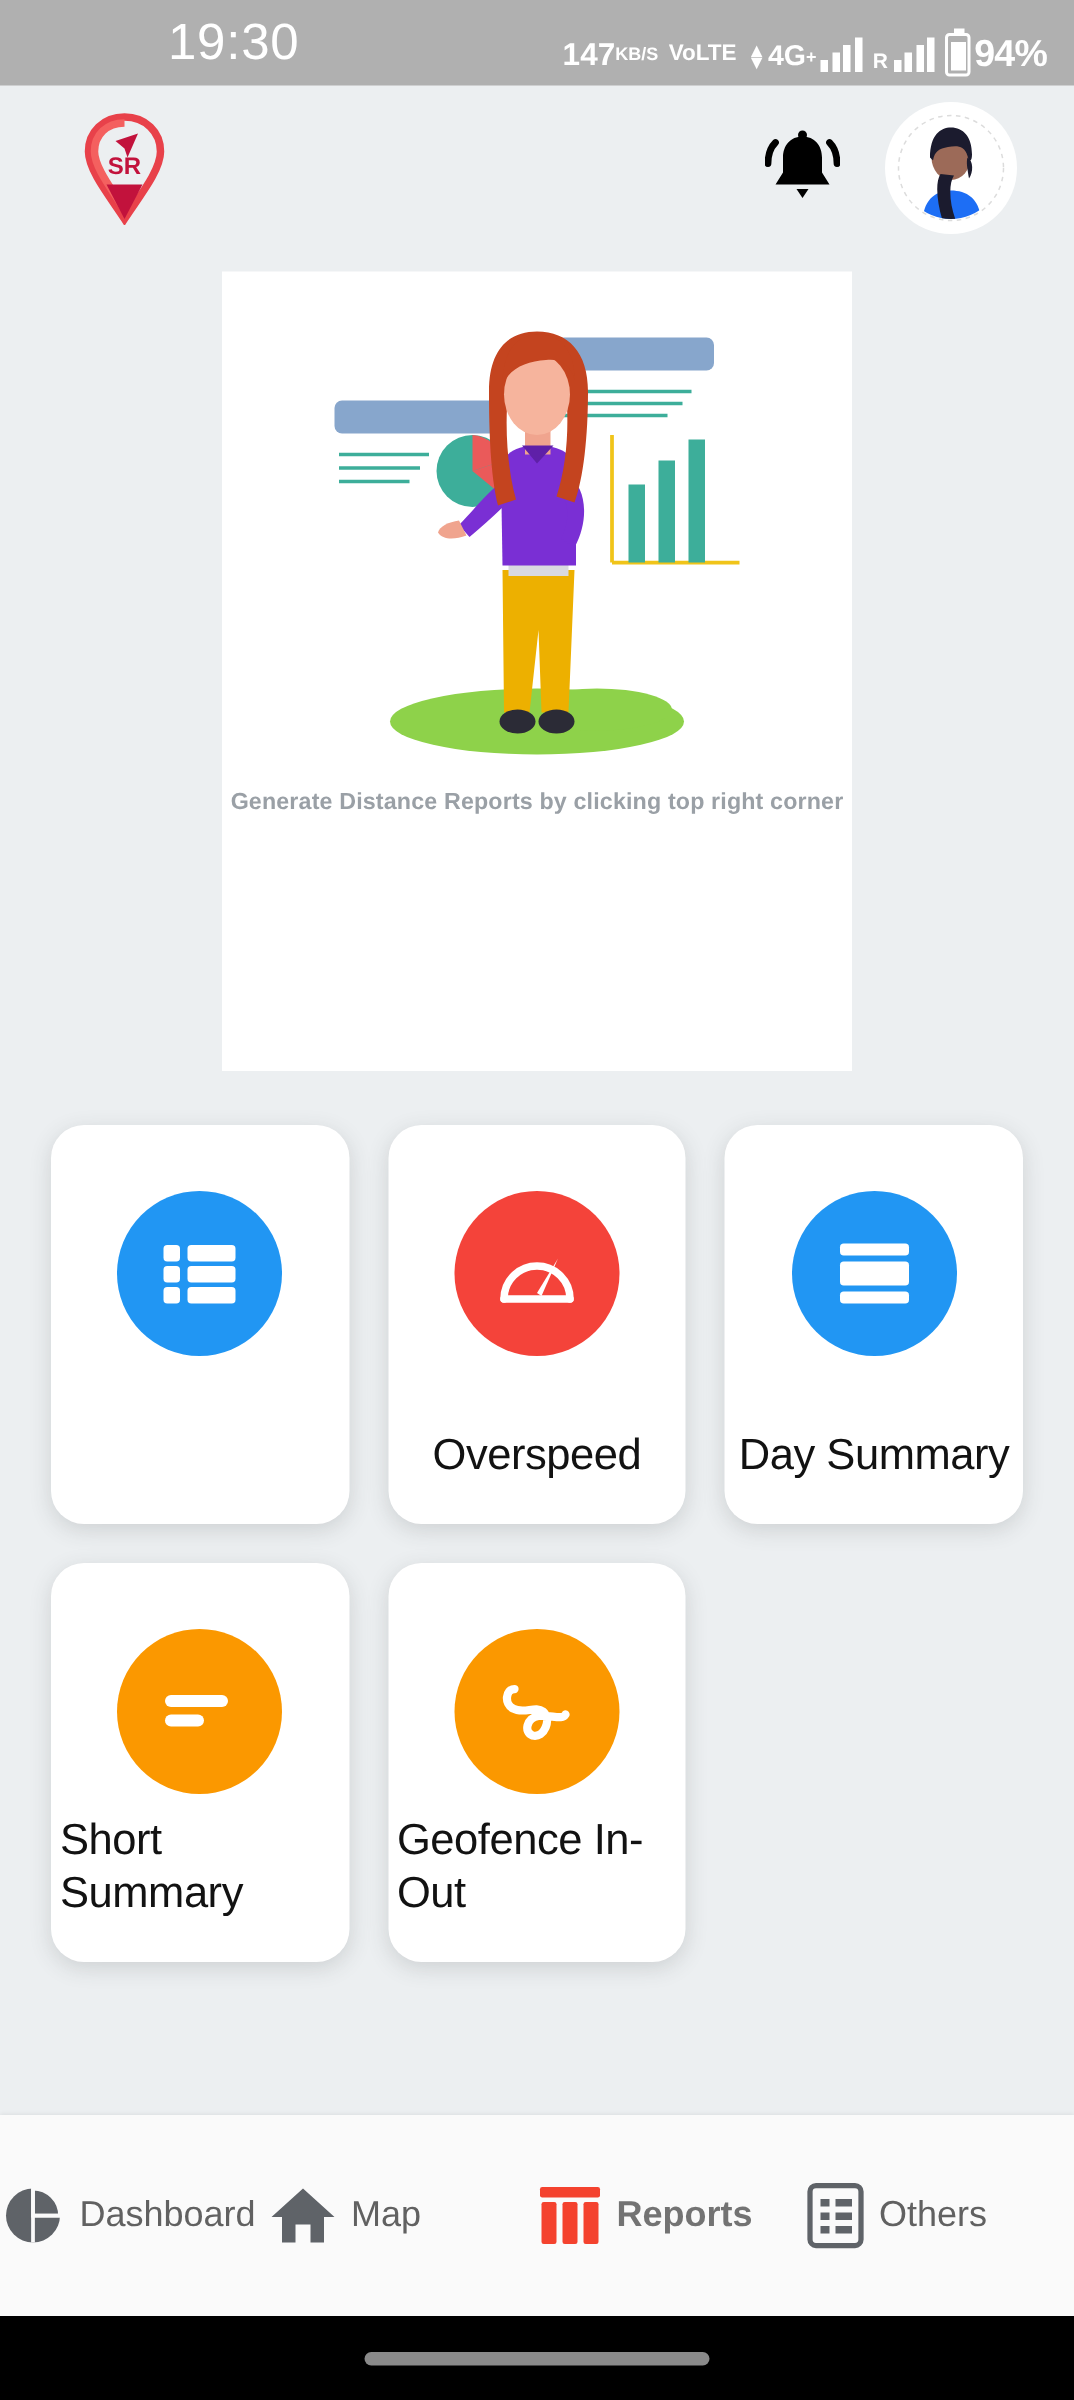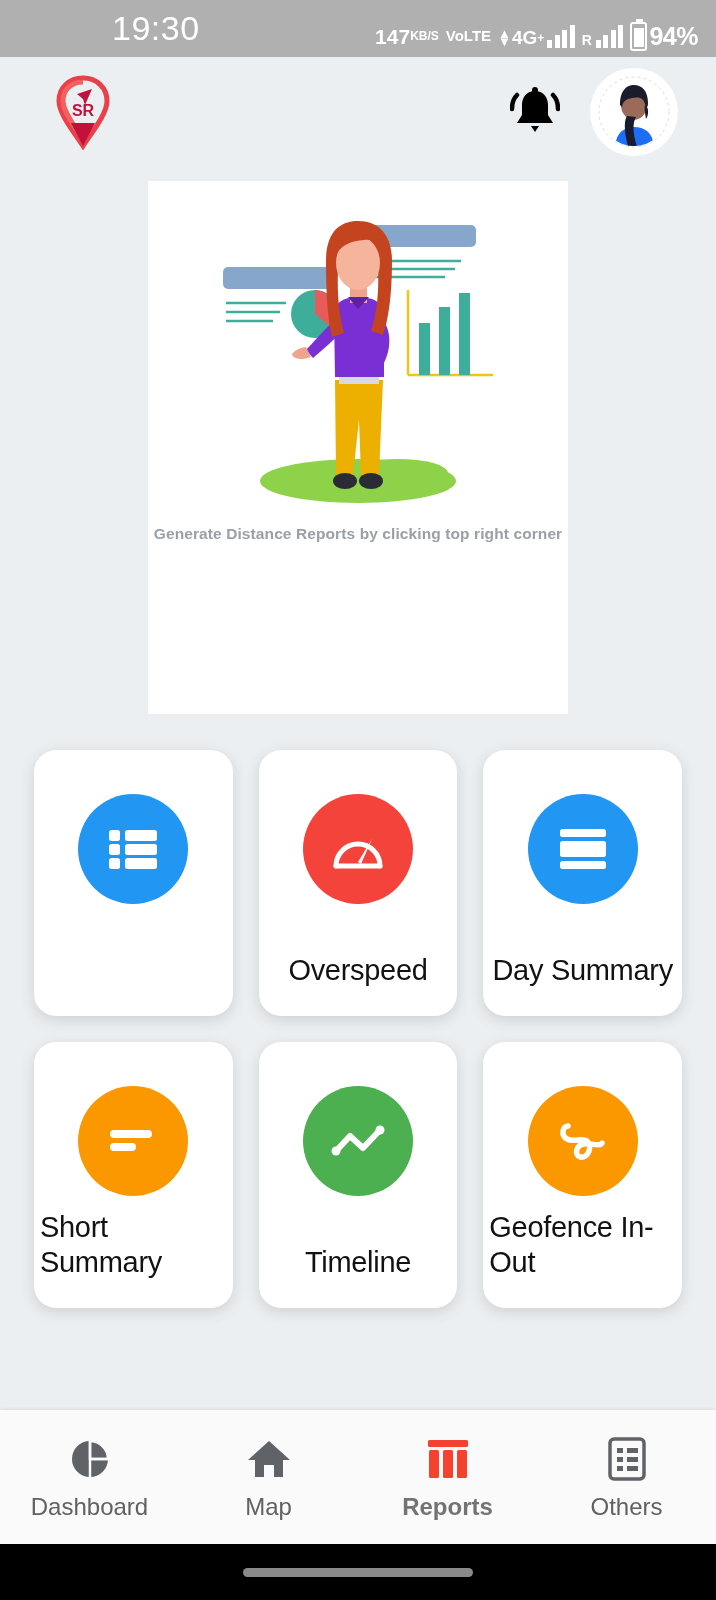--- a/index.html
+++ b/index.html
@@ -104,21 +104,21 @@
     padding:0 6px;
   }
 
   
   .bottomnav{
     position:absolute; left:0; right:0; bottom:56px; height:134px;
     background:#fafafa; display:flex; align-items:center;
     box-shadow:0 -1px 3px rgba(0,0,0,.07);
   }
   .navitem{
-    flex:1; display:flex; flex-direction:column; align-items:center;
+    flex:1; display:flex; flex-direction:row; align-items:center;
     gap:9px; cursor:pointer;
   }
   .navitem .nlabel{ font-size:24px; color:#616161; }
   .navitem.active .nlabel{ color:#737373; font-weight:700; }
   .nico{ height:50px; display:flex; align-items:center; justify-content:center; }
 
   
   .gesturebar{
     position:absolute; left:0; right:0; bottom:0; height:56px; background:#000;
     display:flex; align-items:center; justify-content:center;
@@ -312,30 +312,20 @@
   <div class="rcard">
     <div class="ricon" style="background:#fb9800">
       <svg width="50" height="30" viewBox="0 0 50 30">
         <rect x="2" y="4" width="42" height="8" rx="4" fill="#fff"></rect>
         <rect x="2" y="17" width="26" height="8" rx="4" fill="#fff"></rect>
       </svg>
     </div>
     <div class="rlabel">Short Summary</div>
   </div>
 
-  <div class="rcard">
-    <div class="ricon" style="background:#4caf50">
-      <svg width="56" height="34" viewBox="0 0 56 34">
-        <polyline points="6,27 20,12 33,24 50,6" fill="none" stroke="#fff" stroke-width="6" stroke-linecap="round" stroke-linejoin="round"></polyline>
-        <circle cx="6" cy="27" r="4.5" fill="#fff"></circle>
-        <circle cx="50" cy="6" r="4.5" fill="#fff"></circle>
-      </svg>
-    </div>
-    <div class="rlabel">Timeline</div>
-  </div>
 
   <div class="rcard">
     <div class="ricon" style="background:#fb9800">
       <svg width="54" height="48" viewBox="0 0 54 48">
         <path d="M12 9 C6 9 5 19 11 22 C18 26 26 20 31 24 C37 29 32 42 24 40 C18 38 20 28 28 27 C36 26 44 30 46 26" fill="none" stroke="#fff" stroke-width="5.5" stroke-linecap="round" stroke-linejoin="round"></path>
       </svg>
     </div>
     <div class="rlabel">Geofence In-Out</div>
   </div>
 

